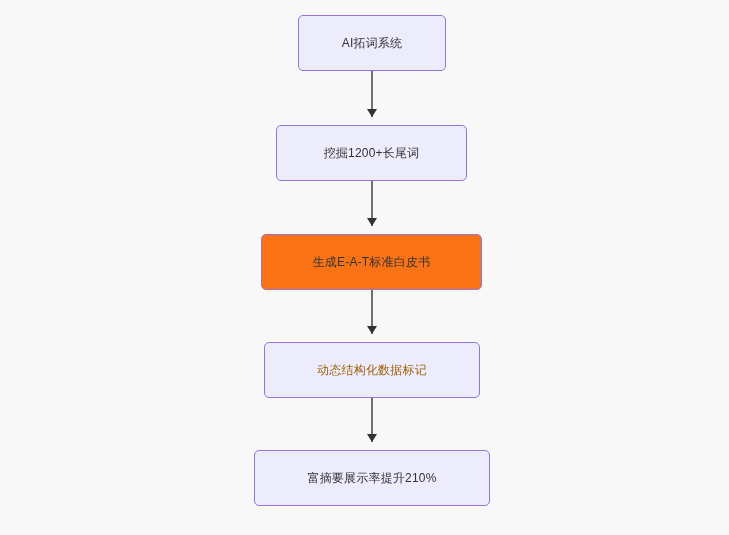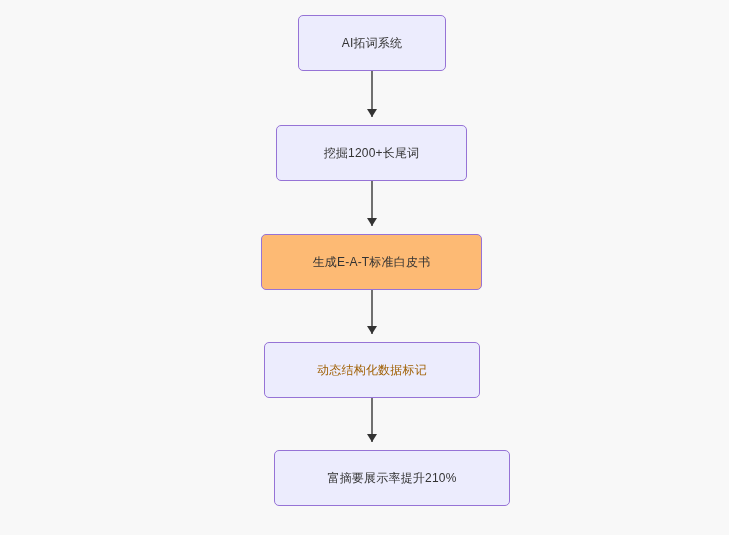--- a/index.html
+++ b/index.html
@@ -75,17 +75,17 @@
     <div class="edge-line" style="height: 44px; background: rgb(112, 112, 112);"></div>
     <div class="edge-head" style="top: 36px; border-top-color: rgb(51, 51, 51);"></div>
   </div>
   <div class="edge" style="left: 371px; top: 398px; height: 44px;">
     <div class="edge-line" style="height: 44px; background: rgb(112, 112, 112);"></div>
     <div class="edge-head" style="top: 36px; border-top-color: rgb(51, 51, 51);"></div>
   </div>
 
   <div class="node" style="left: 298px; top: 15px; width: 148px; height: 56px; background: rgb(236, 236, 253); border-color: rgb(150, 115, 214); color: rgb(51, 51, 51);">AI拓词系统</div>
   <div class="node" style="left: 276px; top: 125px; width: 191px; height: 56px; background: rgb(236, 236, 253); border-color: rgb(150, 115, 214); color: rgb(51, 51, 51);">挖掘1200+长尾词</div>
-  <div class="node" style="left: 261px; top: 234px; width: 221px; height: 56px; background: #fdba74; border-color: rgb(150, 115, 214); color: rgb(51, 51, 51);">生成E-A-T标准白皮书</div>
+  <div class="node" style="left: 261px; top: 234px; width: 221px; height: 56px; background: #f97316; border-color: rgb(150, 115, 214); color: rgb(51, 51, 51);">生成E-A-T标准白皮书</div>
   <div class="node" style="left: 264px; top: 342px; width: 216px; height: 56px; background: rgb(236, 236, 253); border-color: rgb(150, 115, 214); color: #a16207;">动态结构化数据标记</div>
-  <div class="node" style="left: 254px; top: 450px; width: 236px; height: 56px; background: rgb(236, 236, 253); border-color: rgb(150, 115, 214); color: rgb(51, 51, 51); margin-left: 20px;">富摘要展示率提升210%</div>
+  <div class="node" style="left: 254px; top: 450px; width: 236px; height: 56px; background: rgb(236, 236, 253); border-color: rgb(150, 115, 214); color: rgb(51, 51, 51);">富摘要展示率提升210%</div>
 
 </div>
 
 </body></html>

